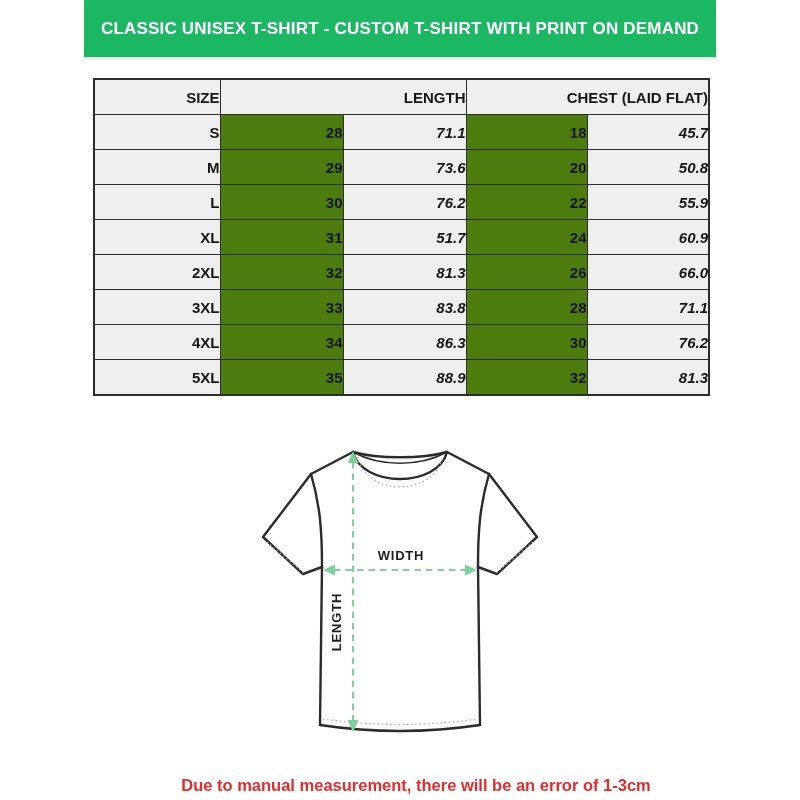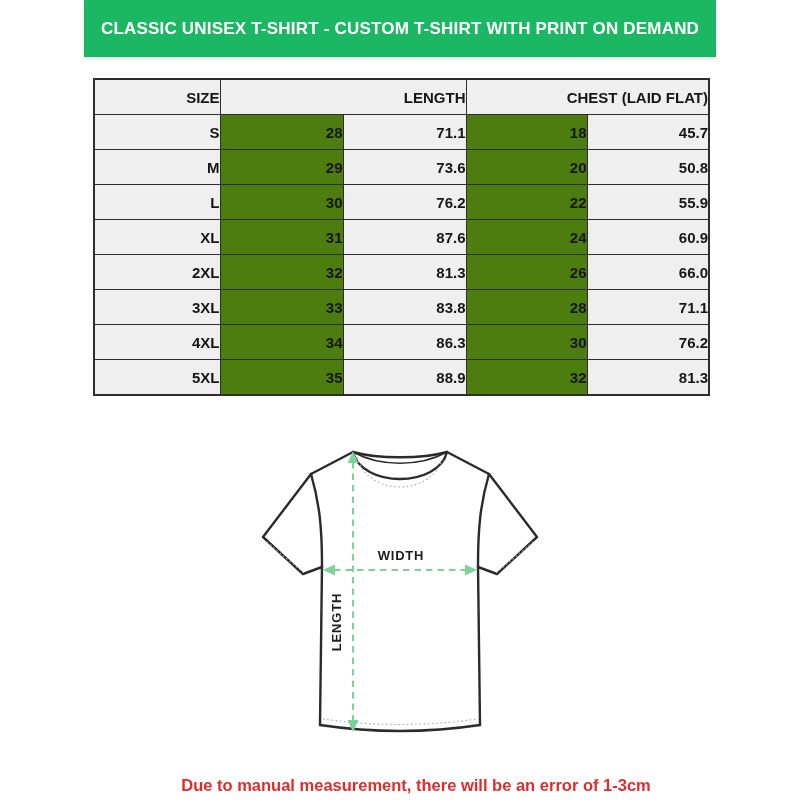--- a/index.html
+++ b/index.html
@@ -20,21 +20,21 @@
     border-collapse:collapse;table-layout:fixed;
     border:2px solid #2d2d2d;
   }
   .size-table th,.size-table td{
     border:1.5px solid #2d2d2d;height:34px;padding:0;
     text-align:right;vertical-align:middle;
     font-size:15px;font-weight:bold;color:#161616;background:#ffffff;
   }
   .size-table thead th{background:#efefef;font-size:15px;}
   .size-table td.size-col{background:#efefef;}
-  .size-table td.cm{background:#efefef;}
+  .size-table td.cm{background:#efefef;font-style:italic;}
   .size-table td.in{background:#4d7c0f;}
   svg.tshirt{position:absolute;left:247px;top:436px;width:306px;height:316px;}
   .note{
     position:absolute;left:0;top:760px;width:800px;margin:16px;text-align:center;
     color:#e22b2b;font-size:16.5px;font-weight:bold;
   }
 </style>
 </head>
 <body>
 
@@ -77,21 +77,21 @@
         <tr>
           <td class="size-col">L</td>
           <td class="in">30</td>
           <td class="cm">76.2</td>
           <td class="in">22</td>
           <td class="cm">55.9</td>
         </tr>
         <tr>
           <td class="size-col">XL</td>
           <td class="in">31</td>
-          <td class="cm">87.6</td>
+          <td class="cm">51.7</td>
           <td class="in">24</td>
           <td class="cm">60.9</td>
         </tr>
         <tr>
           <td class="size-col">2XL</td>
           <td class="in">32</td>
           <td class="cm">81.3</td>
           <td class="in">26</td>
           <td class="cm">66.0</td>
         </tr>

